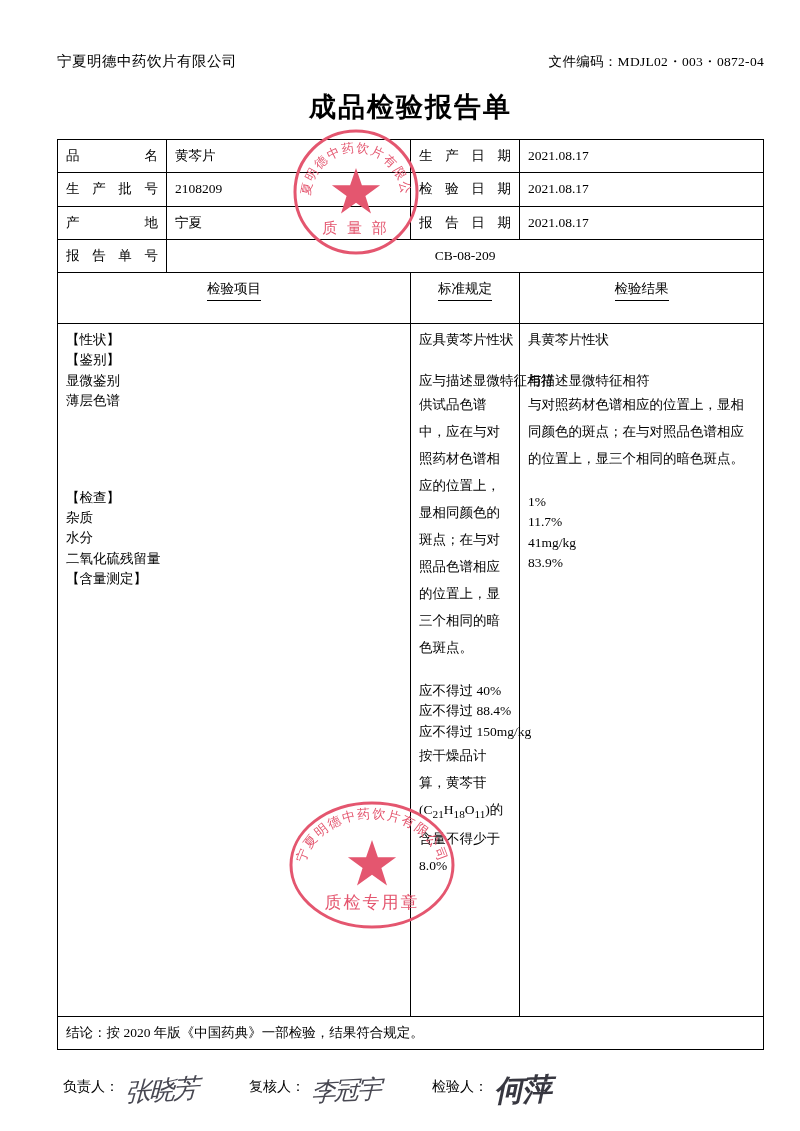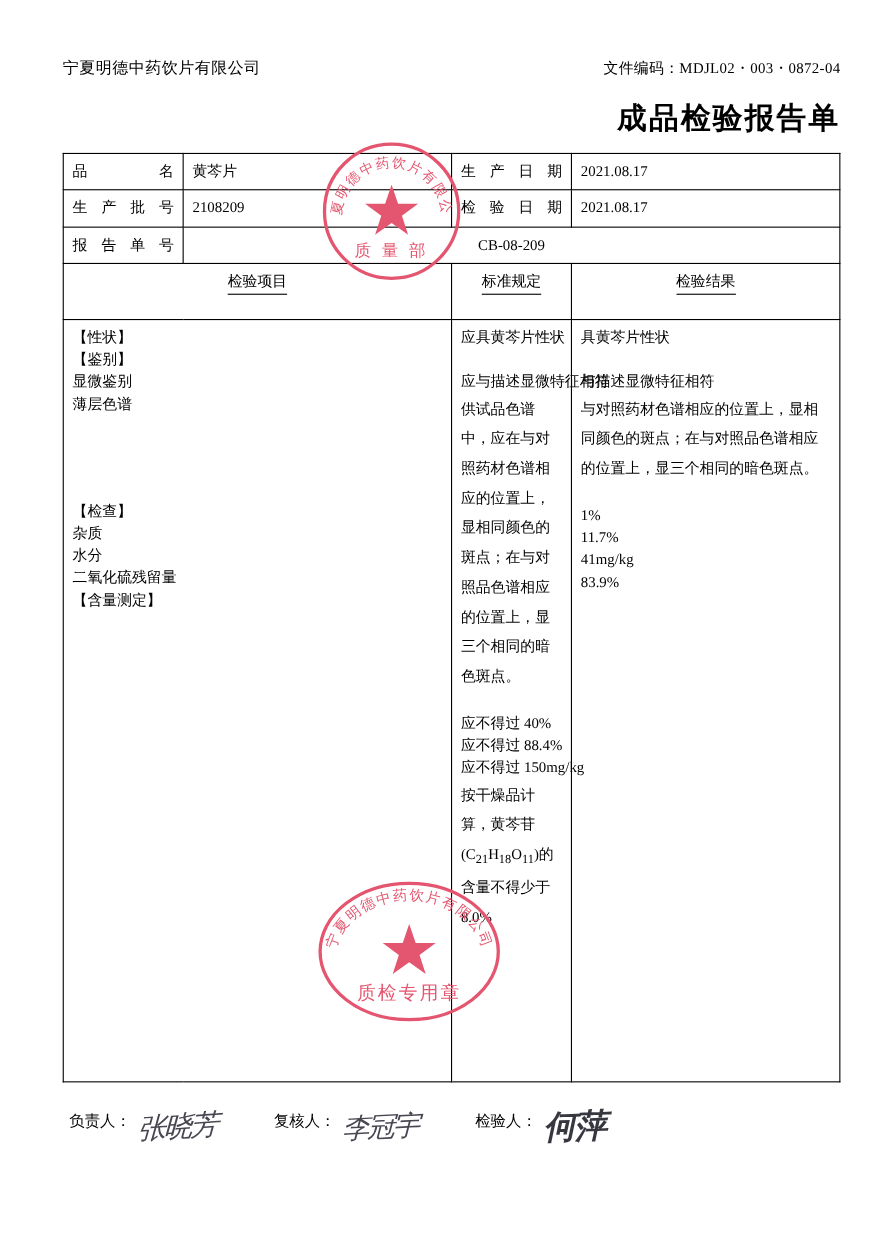--- a/index.html
+++ b/index.html
@@ -30,21 +30,21 @@
     letter-spacing: 0.5px;
   }
   .company-name {
     font-size: 14.5px;
   }
   .doc-code {
     font-size: 13.5px;
     letter-spacing: 0.3px;
   }
   .title {
-    text-align: right;
+    text-align: center;
     font-size: 27px;
     font-weight: bold;
     letter-spacing: 2px;
     margin-top: 18px;
     margin-bottom: 14px;
   }
   table.main {
     width: 100%;
     border-collapse: collapse;
     table-layout: fixed;
@@ -185,20 +185,26 @@
         <tr>
       <td class="lbl">品　　名</td>
       <td class="info-val">黄芩片</td>
       <td class="lbl">生产日期</td>
       <td class="info-val">2021.08.17</td>
     </tr>
     <tr>
       <td class="lbl">生产批号</td>
       <td class="info-val">2108209</td>
       <td class="lbl">检验日期</td>
+      <td class="info-val">2021.08.17</td>
+    </tr>
+    <tr>
+      <td class="lbl">产　　地</td>
+      <td class="info-val">宁夏</td>
+      <td class="lbl">报告日期</td>
       <td class="info-val">2021.08.17</td>
     </tr>
     <tr>
       <td class="lbl">报告单号</td>
       <td class="report-no-value" colspan="3">CB-08-209</td>
     </tr>
     <tr>
       <td class="res-head c1" colspan="2"><span>检验项目</span></td>
       <td class="res-head c2"><span>标准规定</span></td>
       <td class="res-head c3"><span>检验结果</span></td>
@@ -234,20 +240,23 @@
         <div class="ln">&nbsp;</div>
         <div class="ln">与描述显微特征相符</div>
         <div class="wrap">与对照药材色谱相应的位置上，显相同颜色的斑点；在与对照品色谱相应的位置上，显三个相同的暗色斑点。</div>
         <div class="ln">&nbsp;</div>
         <div class="ln">1%</div>
         <div class="ln">11.7%</div>
         <div class="ln">41mg/kg</div>
         <div class="ln">83.9%</div>
       </td>
     </tr>
+    <tr>
+      <td class="conclusion" colspan="4">结论：按 2020 年版《中国药典》一部检验，结果符合规定。</td>
+    </tr>
   </tbody>
     </table>
 
   <div class="signature-row">
     <div class="sig-item">
       <span class="sig-label">负责人：</span>
       <span class="sig-hand">张晓芳</span>
     </div>
     <div class="sig-item">
       <span class="sig-label">复核人：</span>

